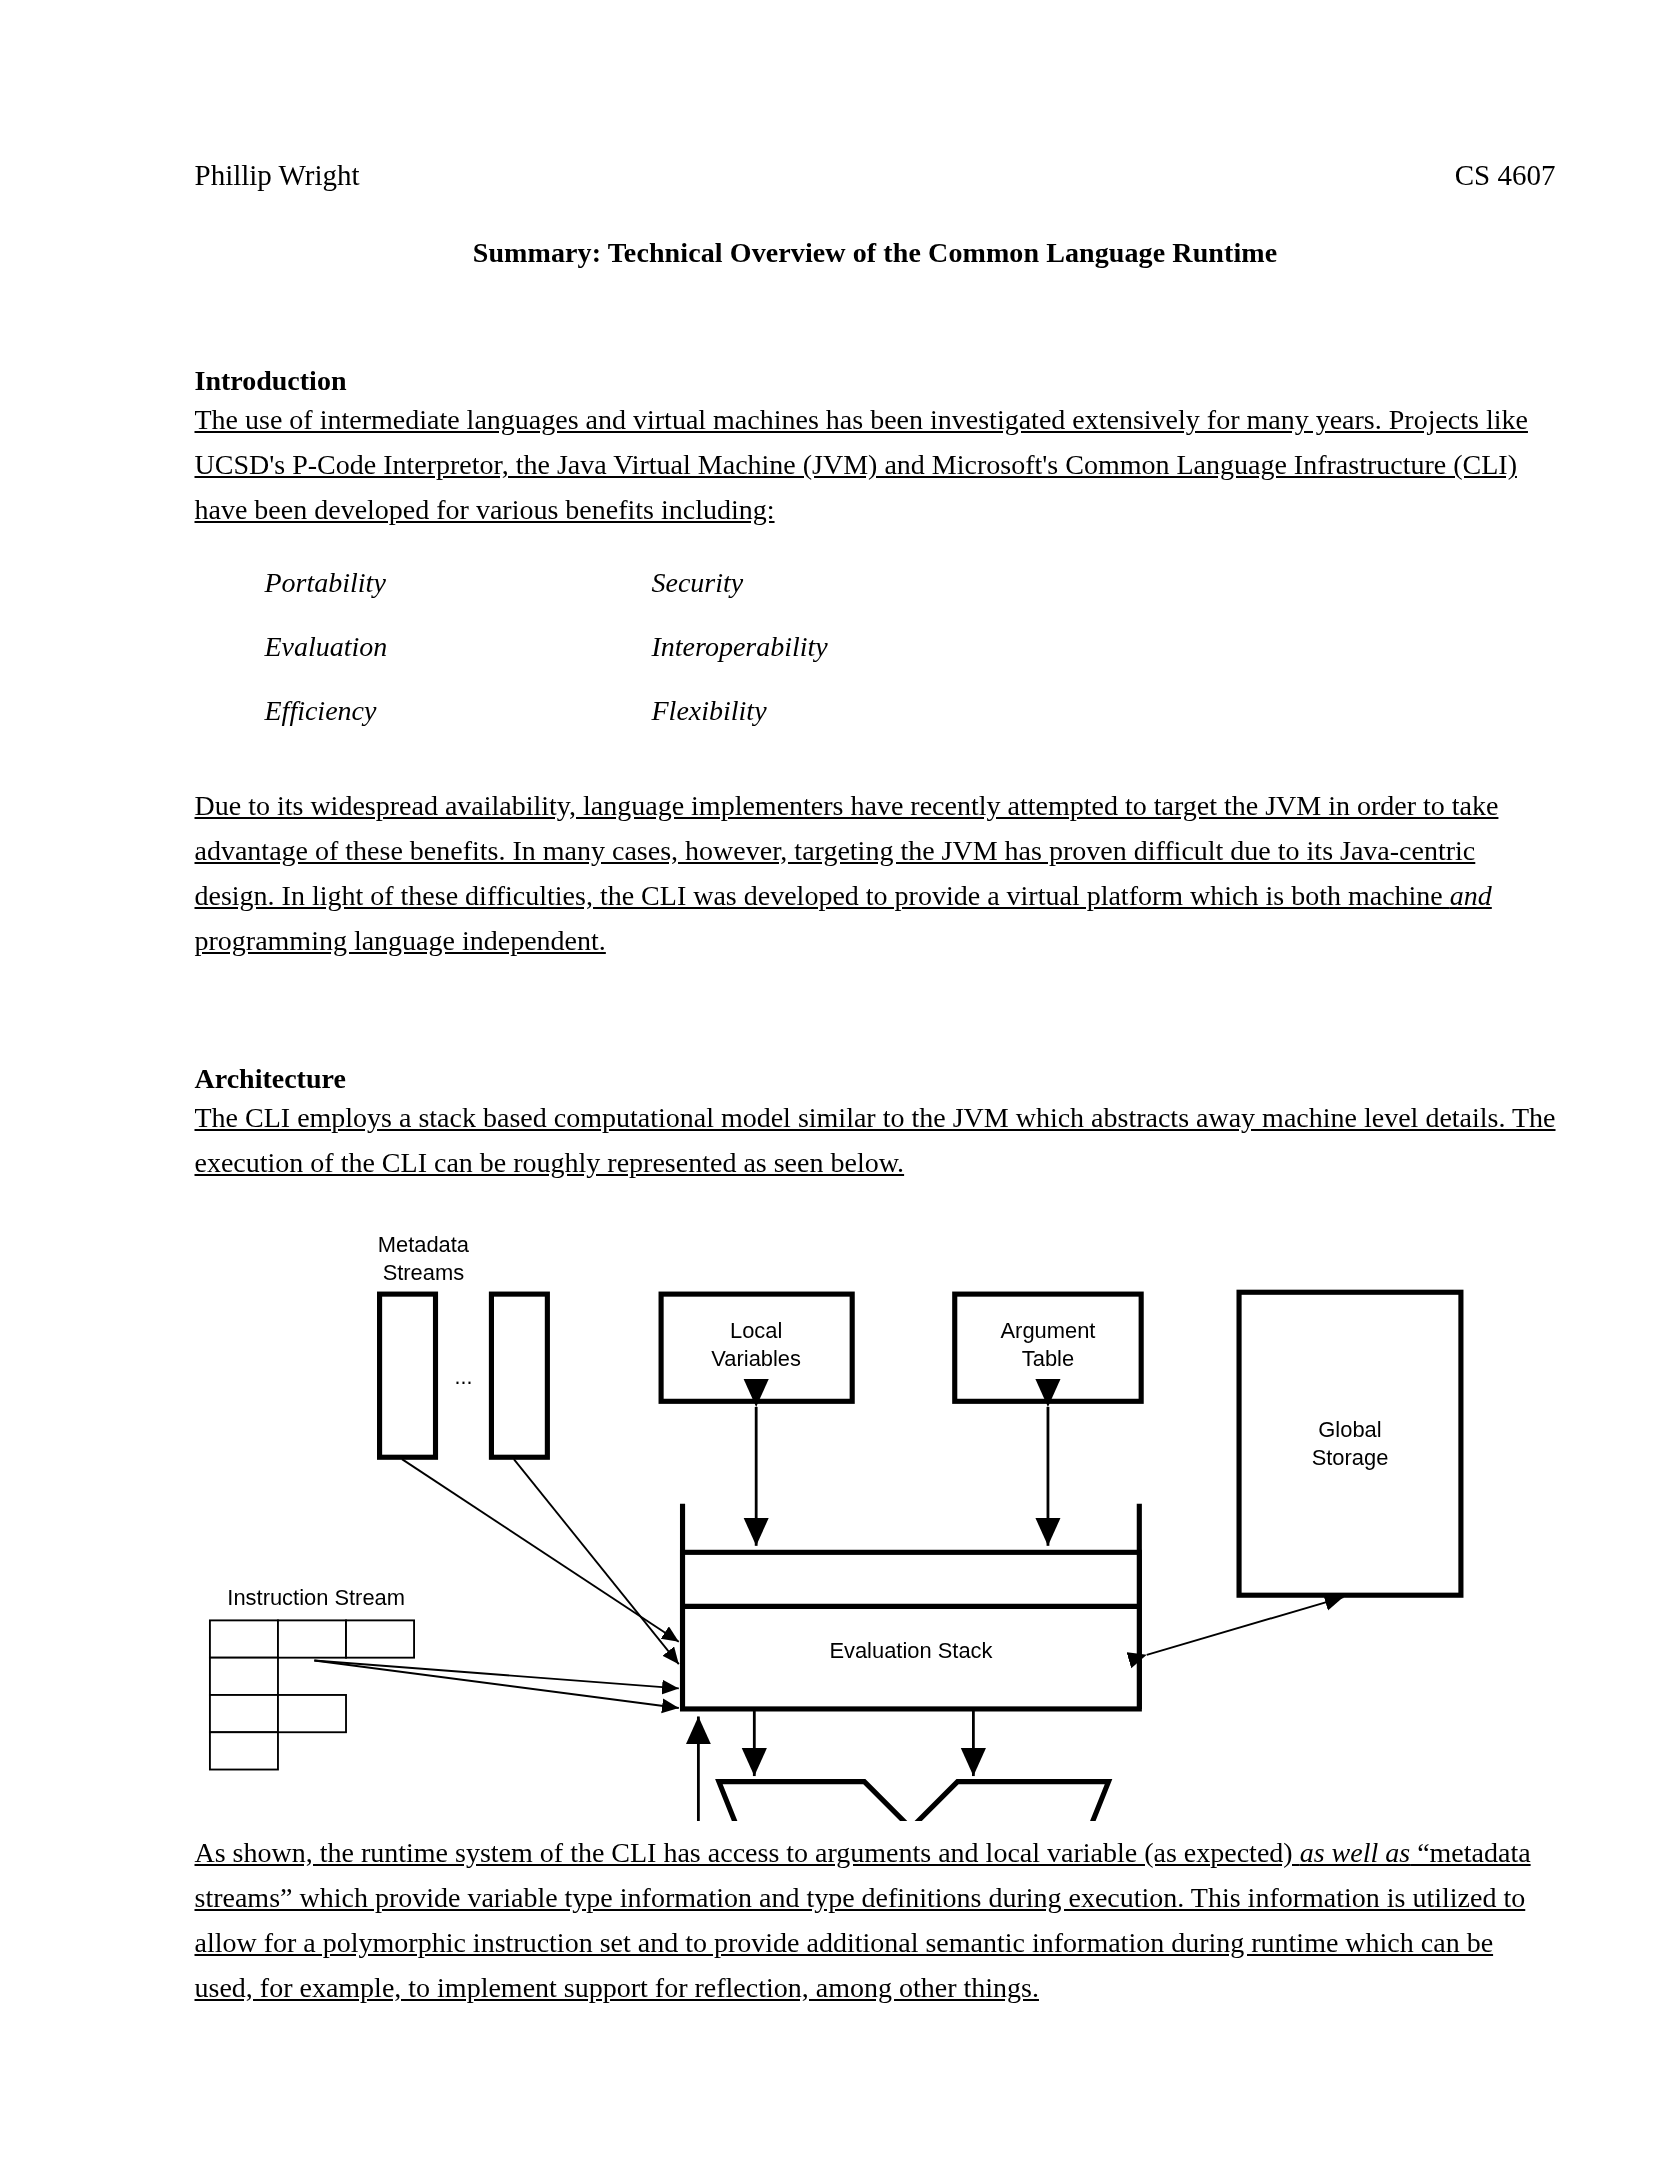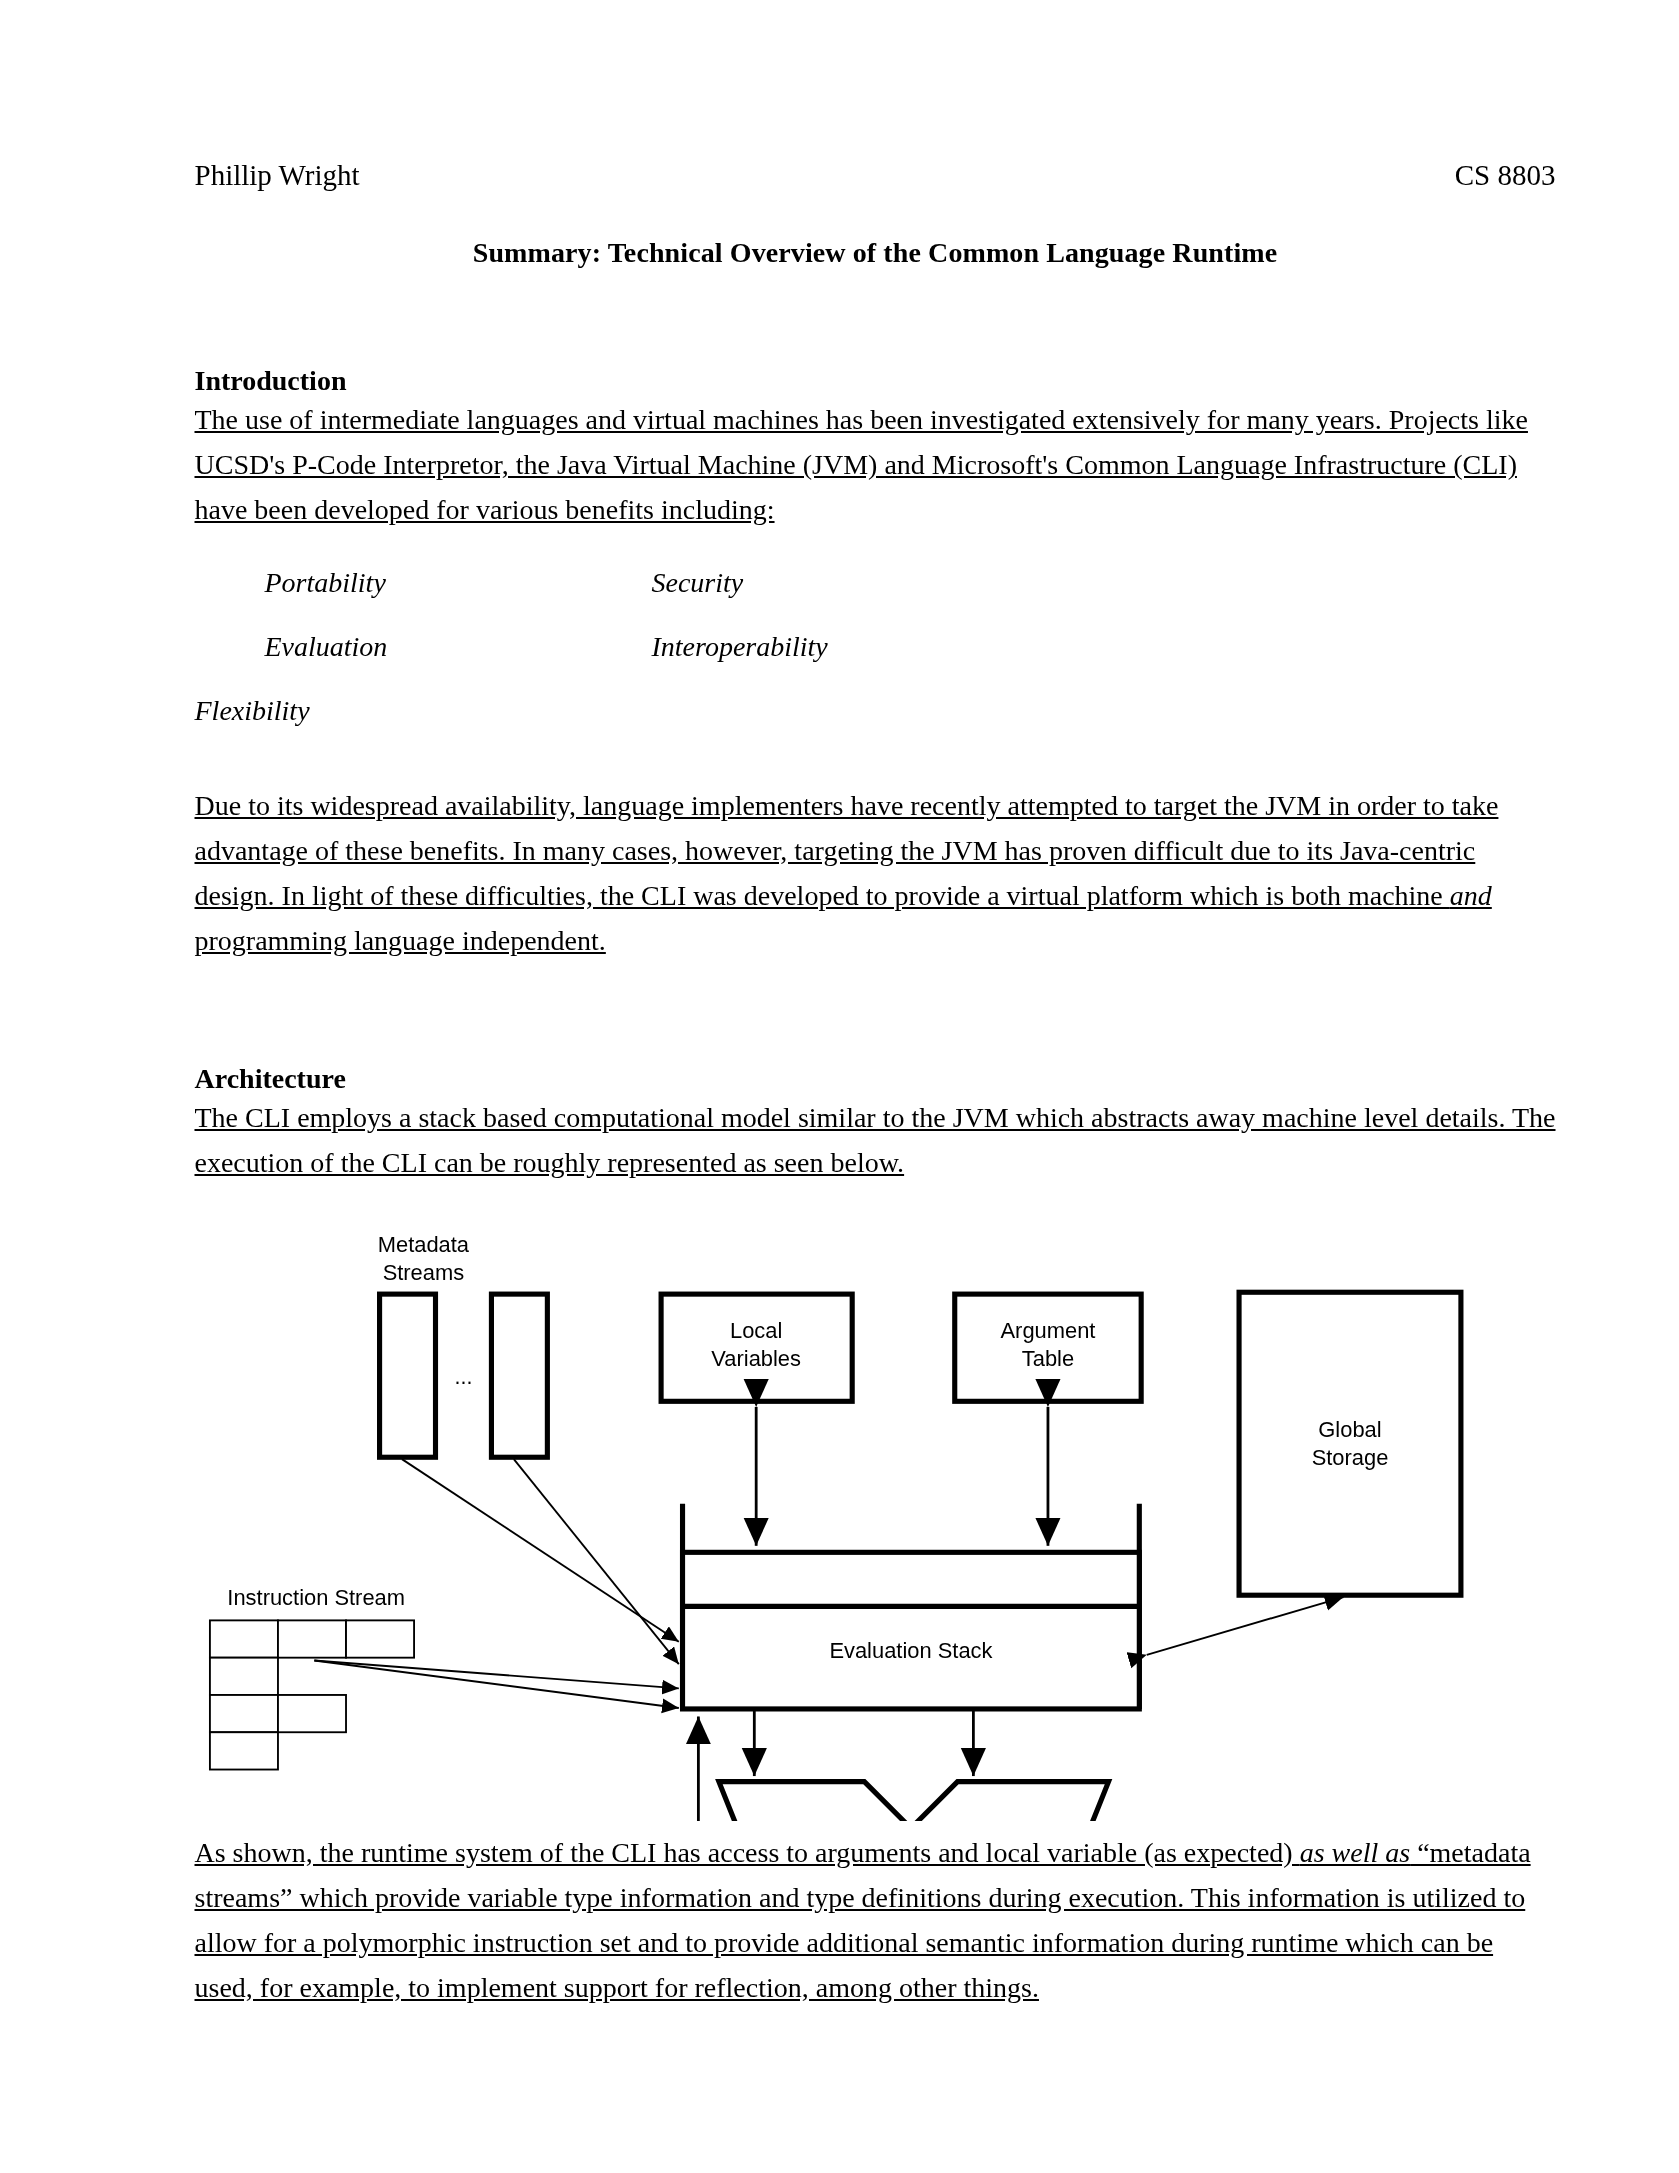--- a/index.html
+++ b/index.html
@@ -134,38 +134,39 @@
   }
 </style>
 </head>
 <body>
 
 <div class="page">
   <div class="content">
 
     <div class="header-row">
       <div class="header-left">Phillip Wright</div>
-      <div class="header-right">CS 8803</div>
+      <div class="header-right">CS 4607</div>
     </div>
 
     <div class="doc-title">Summary: Technical Overview of the Common Language Runtime</div>
 
     <div class="section-heading">Introduction</div>
     <p class="body">The use of intermediate languages and virtual machines has been investigated extensively for many years. Projects like UCSD's P-Code Interpretor, the Java Virtual Machine (JVM) and Microsoft's Common Language Infrastructure (CLI) have been developed for various benefits including:</p>
 
     <div class="benefits">
       <div class="benefit-row">
         <div class="benefit-col-a">Portability</div>
         <div class="benefit-col-b">Security</div>
       </div>
       <div class="benefit-row">
         <div class="benefit-col-a">Evaluation</div>
         <div class="benefit-col-b">Interoperability</div>
       </div>
       <div class="benefit-row">
+        <div class="benefit-col-a">Efficiency</div>
         <div class="benefit-col-b">Flexibility</div>
       </div>
     </div>
 
     <p class="body spaced"><span>Due to its widespread availability, language implementers have recently attempted to target the JVM in order to take advantage of these benefits. In many cases, however, targeting the JVM has proven difficult due to its Java-centric design. In light of these difficulties, the CLI was developed to provide a virtual platform which is both machine </span><span class="ital">and</span><span> programming language independent.</span></p>
 
     <div class="section-heading arch-heading">Architecture</div>
     <p class="body">The CLI employs a stack based computational model similar to the JVM which abstracts away machine level details. The execution of the CLI can be roughly represented as seen below.</p>
 
     <div class="diagram-wrap">

